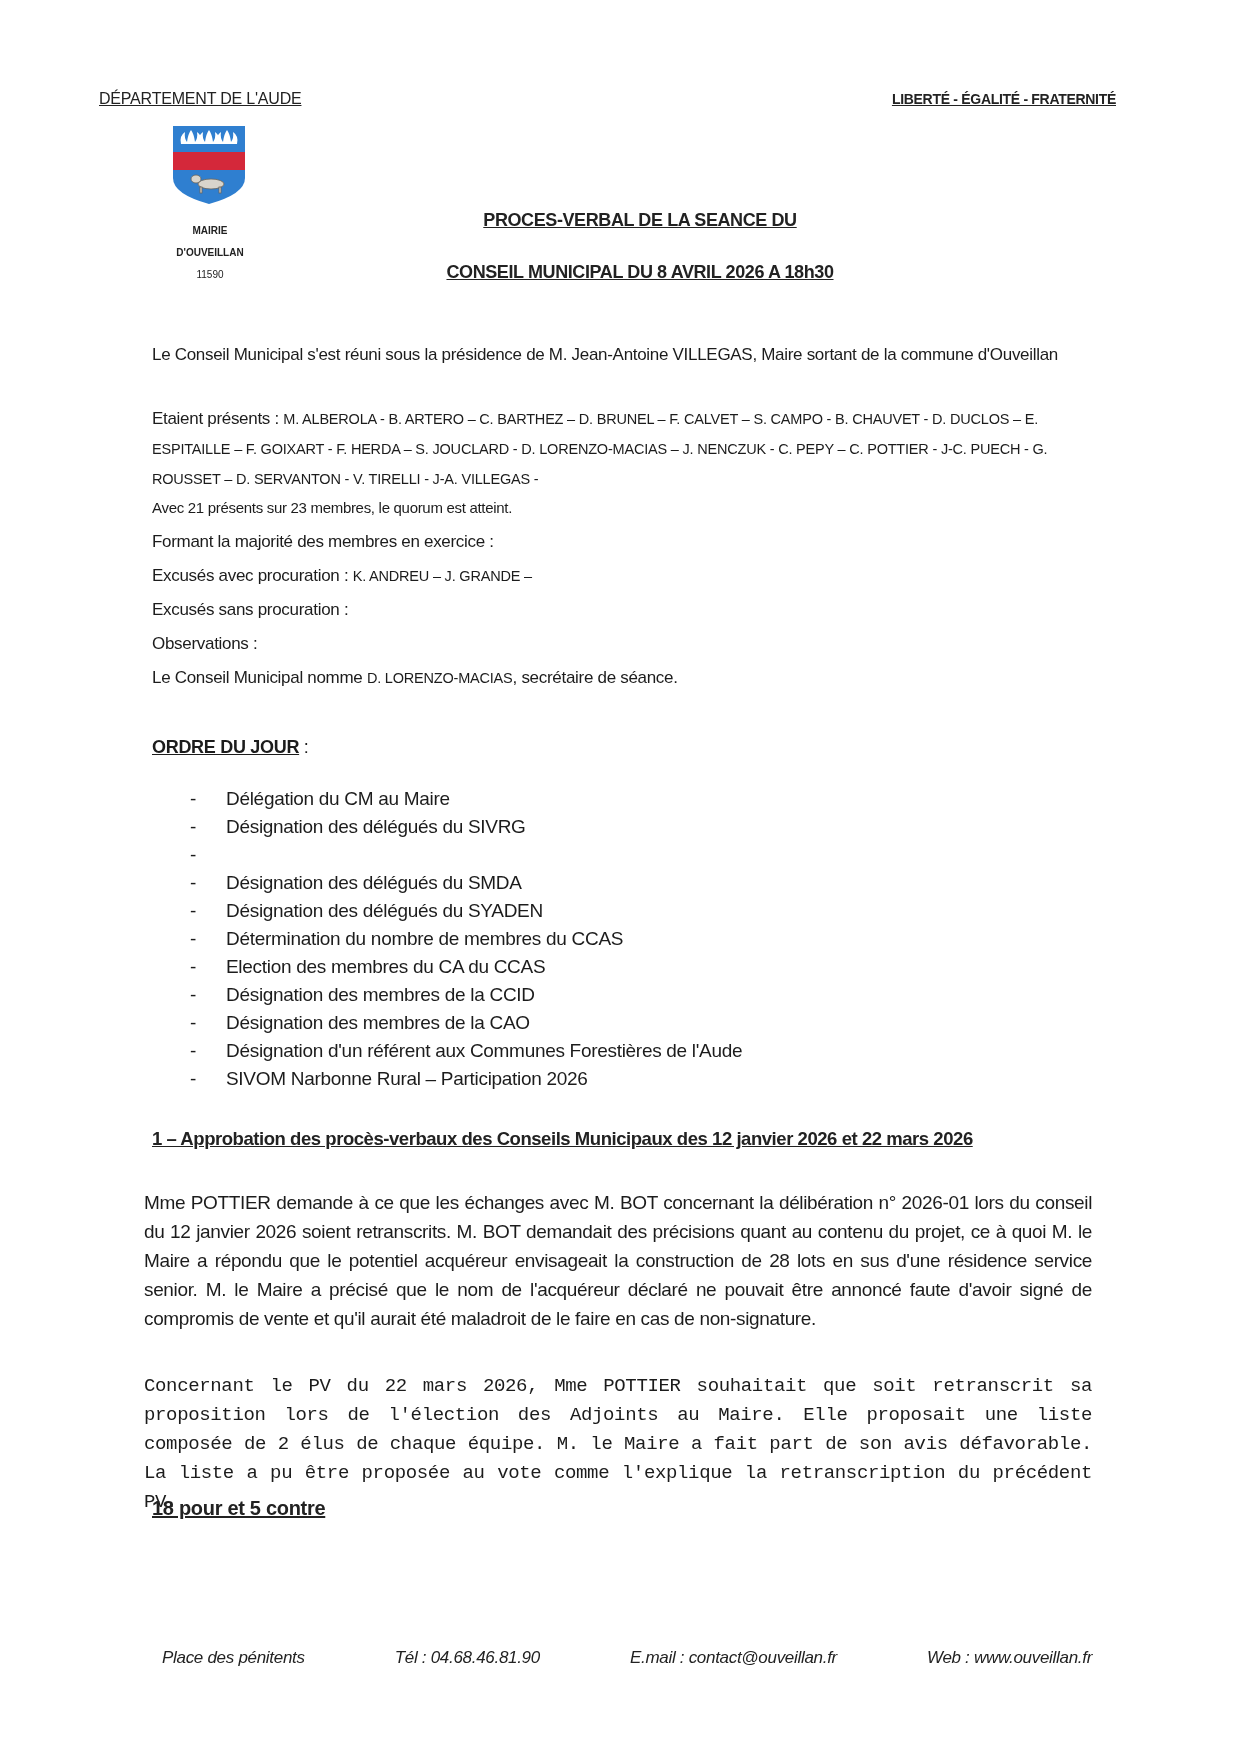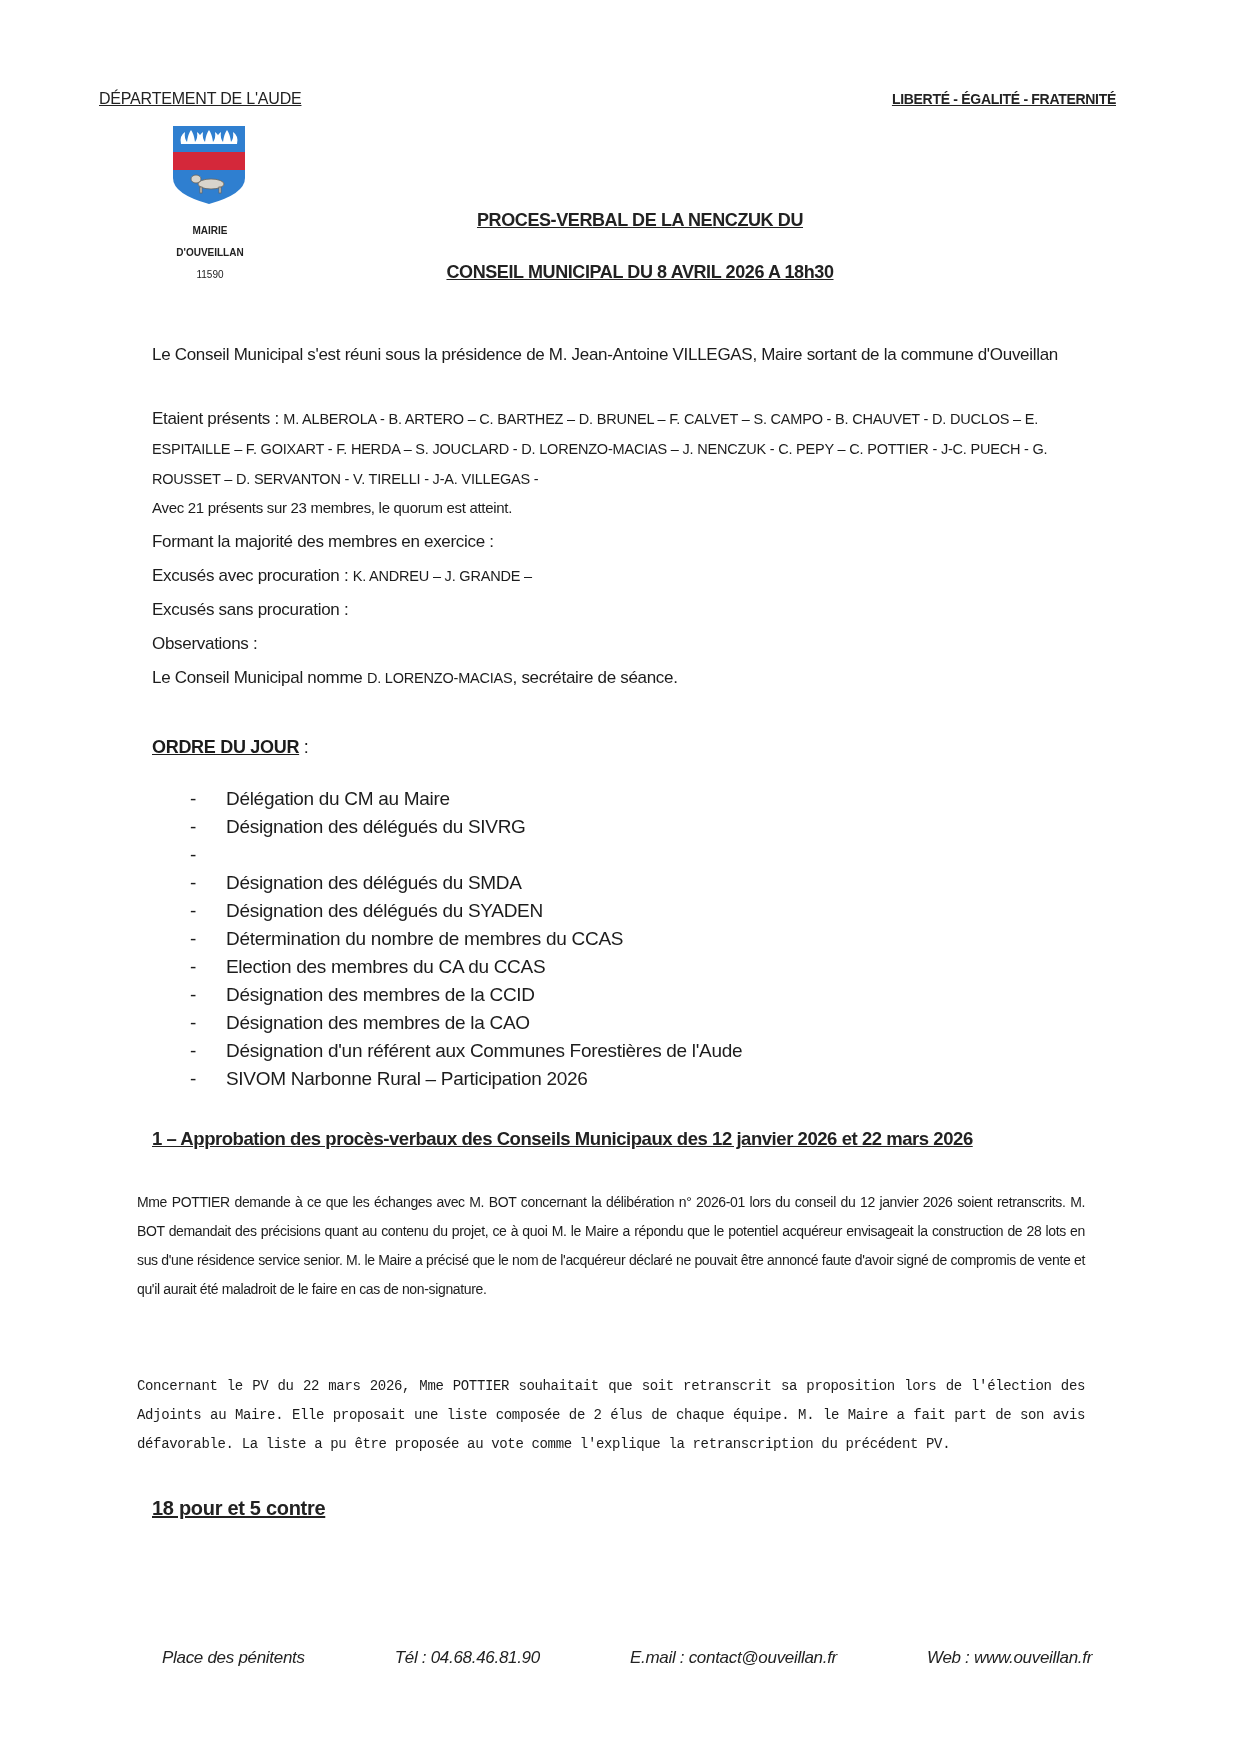--- a/index.html
+++ b/index.html
@@ -41,21 +41,21 @@
       left: 152px; top: 785px; list-style: none; margin: 0; padding: 0;
       font-size: 19px; line-height: 28px; letter-spacing: -0.3px;
     }
     ul.odj li { display: flex; }
     ul.odj li .dash { width: 74px; padding-left: 38px; box-sizing: border-box; }
     .section-title {
       left: 152px; top: 1128px; font-size: 18.5px; font-weight: bold;
       text-decoration: underline; letter-spacing: -0.45px; color: #222;
     }
     .body-text {
-      left: 137px; width: 948px; font-size: 14px; line-height: 29px;
+      left: 144px; width: 948px; font-size: 19px; line-height: 29px;
       text-align: justify; letter-spacing: -0.35px;
     }
     .vote {
       left: 152px; top: 1497px; font-size: 20px; font-weight: bold;
       text-decoration: underline; letter-spacing: -0.3px; color: #222;
     }
     .footer {
       left: 162px; top: 1648px; width: 930px; display: flex; justify-content: space-between;
       font-size: 17px; font-style: italic; letter-spacing: -0.3px; color: #222;
     }
@@ -83,21 +83,21 @@
       <rect x="48" y="63" width="2" height="6"></rect>
     </g>
   </svg>
 
   <div class="abs mairie">
     <div>MAIRIE</div>
     <div>D'OUVEILLAN</div>
     <div class="cp">11590</div>
   </div>
 
-  <div class="abs title t1">PROCES-VERBAL DE LA NENCZUK DU</div>
+  <div class="abs title t1">PROCES-VERBAL DE LA SEANCE DU</div>
   <div class="abs title t2">CONSEIL MUNICIPAL DU 8 AVRIL 2026 A 18h30</div>
 
   <div class="abs para" style="top:340px;">Le Conseil Municipal s'est réuni sous la présidence de M. Jean-Antoine VILLEGAS, Maire sortant de la commune d'Ouveillan</div>
 
   <div class="abs para" style="top:404px;">
     <span>Etaient présents : </span><span class="small-caps">M. ALBEROLA - B. ARTERO – C. BARTHEZ – D. BRUNEL – F. CALVET – S. CAMPO - B. CHAUVET - D. DUCLOS – E. ESPITAILLE – F. GOIXART - F. HERDA – S. JOUCLARD - D. LORENZO-MACIAS – J. NENCZUK - C. PEPY – C. POTTIER - J-C. PUECH - G. ROUSSET – D. SERVANTON - V. TIRELLI - J-A. VILLEGAS -</span>
   </div>
 
   <div class="abs para small" style="top:493px;">Avec 21 présents sur 23 membres, le quorum est atteint.</div>
   <div class="abs para" style="top:527px;">Formant la majorité des membres en exercice :</div>

